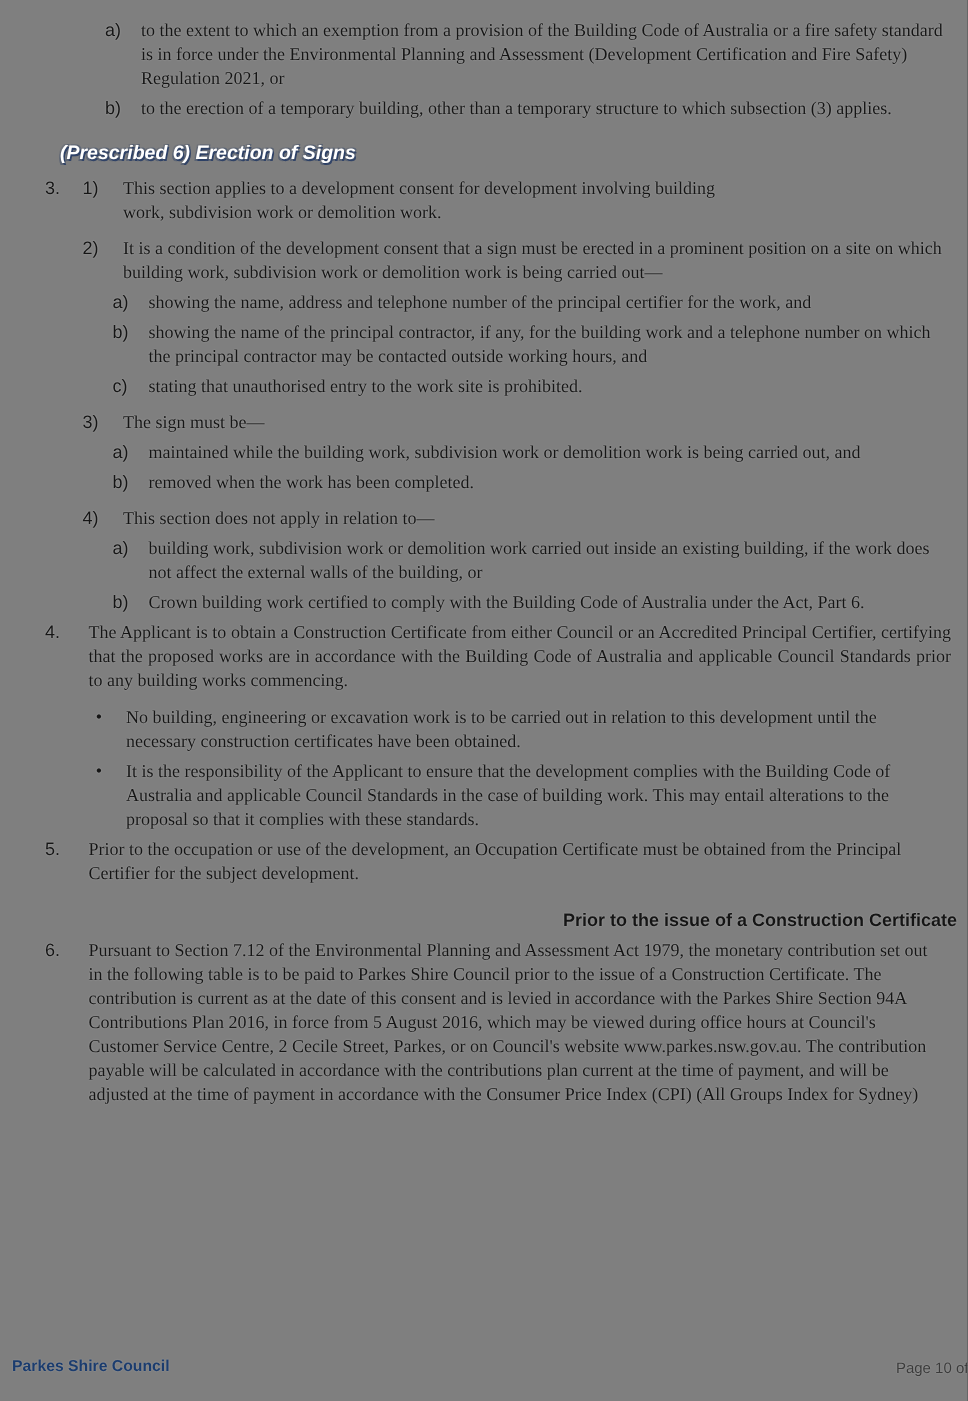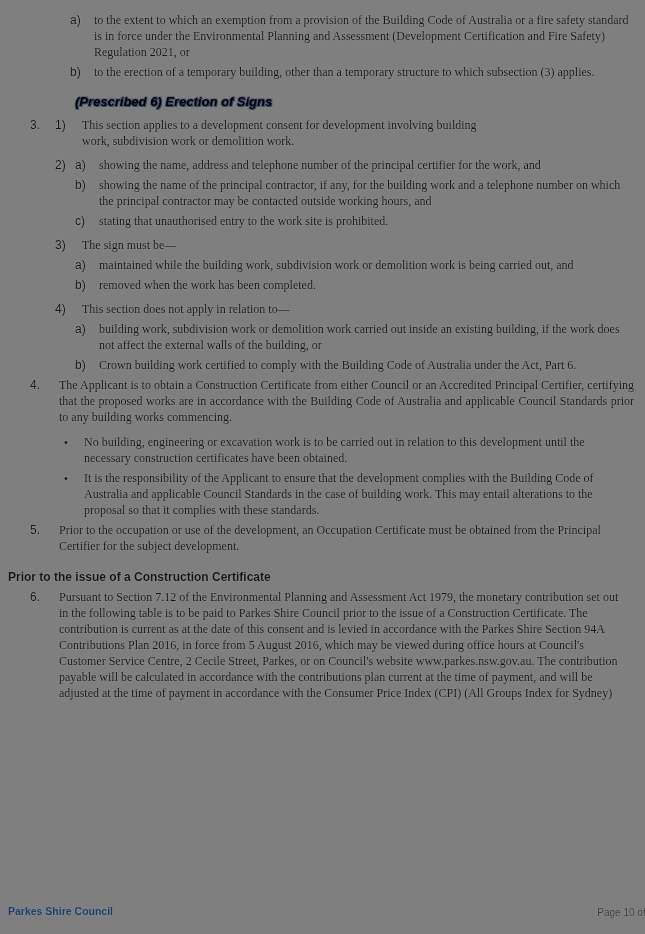--- a/index.html
+++ b/index.html
@@ -15,23 +15,23 @@
   }
   .content{padding:8px 7px 0 0;}
   .content p{margin:4px;font-family:Liberation Serif, serif;}
 
   
   .intro-item{position:relative;margin-left:70px;padding-left:20px;width:548px;}
   .marker{position:absolute;left:0;top:0;}
 
   
   .h-blue{
-    margin-left:75px;
+    margin-left:40px;
     font-weight:bold;font-style:italic;font-size:13px;line-height:16px;
-    color:#000000;
+    color:#ffffff;
     text-shadow:1px 1px 0 rgba(36,58,99,.85),-1px -1px 0 rgba(98,104,116,.55),
                 1px -1px 0 rgba(62,78,108,.55),-1px 1px 0 rgba(62,78,108,.55);
   }
 
   
   .num-item{position:relative;margin-left:30px;}
   .num-item>.num{position:absolute;left:0;top:0;}
   .num-item>.body{margin-left:25px;}
 
   .sub{position:relative;padding-left:23px;}
@@ -42,21 +42,21 @@
   .child{position:relative;padding-left:20px;margin-left:-3px;}
   .child>.marker{position:absolute;left:0;top:0;}
 
   .just{text-align:justify;}
   .w6{max-width:565px;}
 
   .bullets{margin-top:9px;margin-left:7px;}
   .bullet-item{position:relative;padding-left:18px;}
   .bullet-item>.bullet{position:absolute;left:2px;top:0;font-size:11px;}
 
-  .section-bold{margin-left:8px;font-weight:bold;}
+  .section-bold{margin-left:8px;font-weight:bold;text-align:right;}
 
   .mt-h1{margin-top:14px;}
   .mt-item3{margin-top:7px;}
   .mt-h2{margin-top:20px;}
   .mt-para{margin-top:4px;}
   .mt-prior{margin-top:15px;}
   .mt-h4{margin-top:19px;}
 
   .footer-left{
     position:absolute;left:8px;bottom:15px;
@@ -91,20 +91,21 @@
       <span class="num">3.</span>
       <div class="body">
 
         <div class="sub">
           <span class="marker">1)</span>
           <p class="narrow">This section applies to a development consent for development involving building work, subdivision work or demolition work.</p>
         </div>
 
         <div class="sub">
           <span class="marker">2)</span>
+          <p>It is a condition of the development consent that a sign must be erected in a prominent position on a site on which building work, subdivision work or demolition work is being carried out—</p>
           <div class="child">
             <span class="marker">a)</span>
             <p>showing the name, address and telephone number of the principal certifier for the work, and</p>
           </div>
           <div class="child">
             <span class="marker">b)</span>
             <p>showing the name of the principal contractor, if any, for the building work and a telephone number on which the principal contractor may be contacted outside working hours, and</p>
           </div>
           <div class="child">
             <span class="marker">c)</span>

